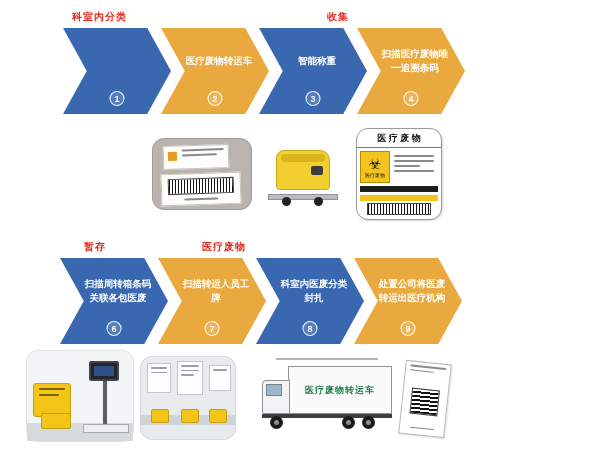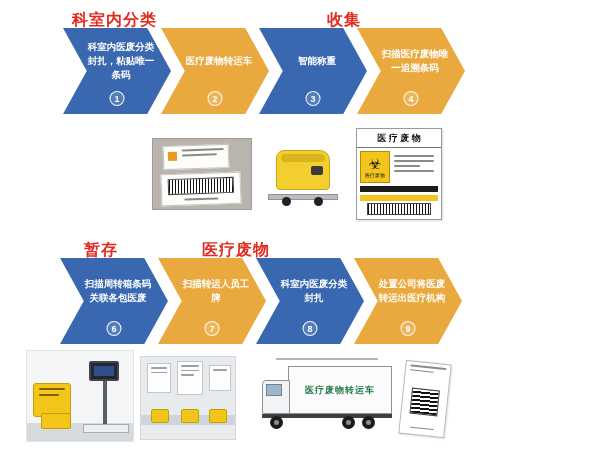--- a/index.html
+++ b/index.html
@@ -1,36 +1,36 @@
 <!DOCTYPE html>
 <html style="--blue: #3a68b0; --yellow: #eaa93f; --red: #e02b20; --biohazard: #f2c41d;"><head>
 <meta charset="utf-8">
 <style>
   * { margin:0; padding:0; box-sizing:border-box; }
   html,body { background:#fff; }
   body { font-family:"Liberation Sans","DejaVu Sans",sans-serif; }
   #stage { position:relative; width:600px; height:450px; background:#fff; overflow:hidden; }
 
   
-  .sec-label { position:absolute; color:var(--red,#e02b20); font-size:16px; font-weight:bold; letter-spacing:1px; }
+  .sec-label { position:absolute; color:var(--red,#e02b20); font-size:10px; font-weight:bold; letter-spacing:1px; }
 
   
   .chev { position:absolute; width:108px; height:86px; color:#fff;
           clip-path:polygon(0% 0%, 78% 0%, 100% 50%, 78% 100%, 0% 100%, 22% 50%); }
   .chev.blue   { background:var(--blue,#3a68b0); }
   .chev.yellow { background:var(--yellow,#eaa93f); }
   .chev-text { position:absolute; top:8px; bottom:28px; left:24px; right:16px;
                display:flex; align-items:center; justify-content:center; text-align:center;
                font-size:9.5px; font-weight:bold; line-height:1.45; }
   .chev-num { position:absolute; bottom:8px; left:50%; transform:translateX(-50%);
               width:15px; height:15px; border:1px solid rgba(255,255,255,.95); border-radius:50%;
               background:rgba(255,255,255,.14); font-size:9px; font-weight:bold;
               display:flex; align-items:center; justify-content:center; }
 
-  .photo { position:absolute; }
+  .photo { position:absolute;border-radius:12px; }
   .tline { height:2px; background:#8a8a8a; border-radius:1px; margin:3px 4px 0 4px; }
   .tline.short { width:55%; }
   .barcode { background:repeating-linear-gradient(90deg,#111 0 1px,#fff 1px 3px); border:1px solid #444; }
 
   
   #p1 { left:152px; top:138px; width:100px; height:72px; background:#b9b5ae; border:1px solid #a09c95; }
   .p1-card { position:absolute; background:#fdfdfb; border:1px solid #c9c5bd; transform:rotate(-2deg); }
   .p1-top { left:10px; top:6px; width:66px; height:24px; }
   .p1-logo { position:absolute; left:4px; top:5px; width:9px; height:9px; background:#e69b22; }
   .p1-top .tline { margin-left:18px; }
@@ -106,21 +106,20 @@
 <body>
 
 <div id="stage">
 
   <div class="sec-label" style="left:72px;top:10px">科室内分类</div>
   <div class="sec-label" style="left:327px;top:10px">收集</div>
   <div class="sec-label" style="left:84px;top:240px">暂存</div>
   <div class="sec-label" style="left:202px;top:240px">医疗废物</div>
 
   <div class="chev blue" style="left:63px;top:28px">
-    <div class="chev-text">科室内医废分类封扎，粘贴唯一条码</div>
     <div class="chev-num">1</div>
   </div>
   <div class="chev yellow" style="left:161px;top:28px">
     <div class="chev-text">医疗废物转运车</div>
     <div class="chev-num">2</div>
   </div>
   <div class="chev blue" style="left:259px;top:28px">
     <div class="chev-text">智能称重</div>
     <div class="chev-num">3</div>
   </div>

